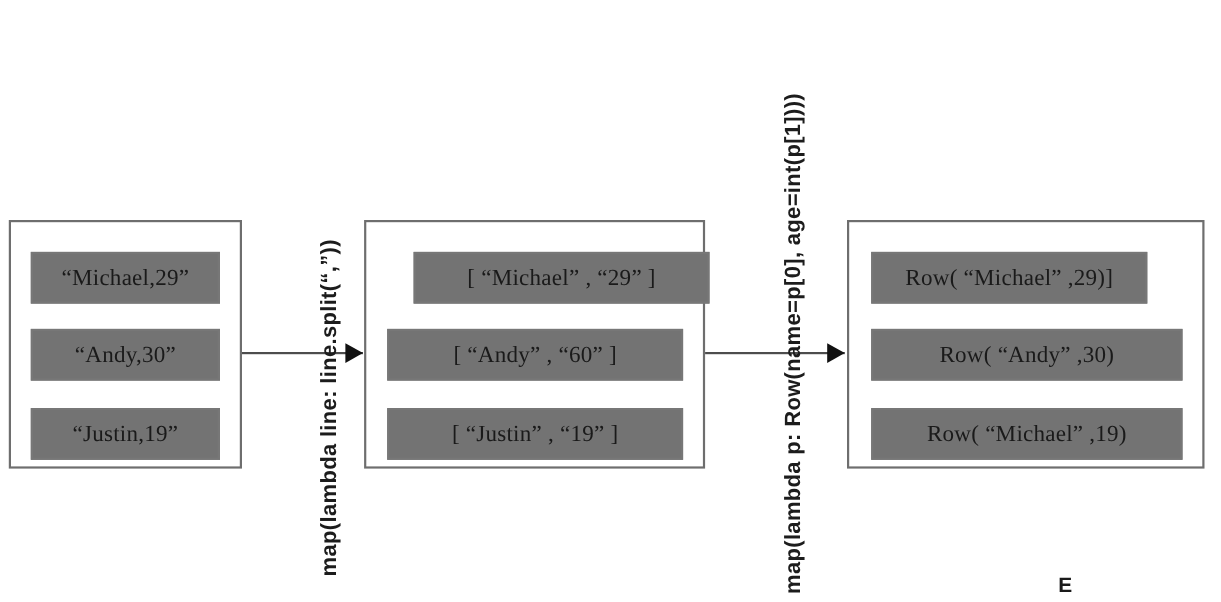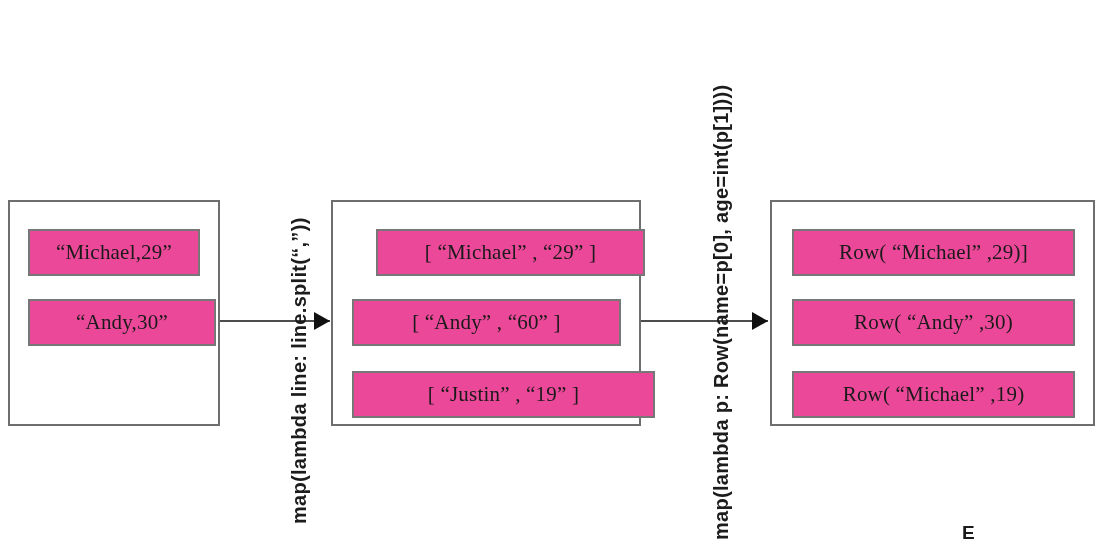--- a/index.html
+++ b/index.html
@@ -30,21 +30,21 @@
     box-sizing: border-box;
     border: 2px solid #6e6e6e;
     background: #ffffff;
   }
 
   
   .item-row {
     position: absolute;
     box-sizing: border-box;
     border: 2px solid #777777;
-    background: #ec4899;
+    background: #737373;
     display: flex;
     align-items: center;
     justify-content: center;
     color: #1a1a1a;
     font-family: "Liberation Serif", "DejaVu Serif", serif;
     font-size: 21px;
     line-height: 1;
     white-space: nowrap;
     letter-spacing: 0.2px;
   }
@@ -89,44 +89,45 @@
 </head>
 <body>
 
 <div id="canvas">
 
   <div class="group-box" style="left:8px; top:200px; width:212px; height:226px;">
   </div>
 
   <div class="item-row" style="left:28px; top:229px; width:172px; height:47px;">“Michael,29”</div>
 
-  <div class="item-row" style="left:28px; top:299px; width:188px; height:47px;">“Andy,30”</div>
+  <div class="item-row" style="left:28px; top:299px; width:172px; height:47px;">“Andy,30”</div>
 
+  <div class="item-row" style="left:28px; top:371px; width:172px; height:47px;">“Justin,19”</div>
 
   <div class="connector" style="left:220px; top:320px; width:110px;"></div>
   <div class="arrow-head" style="left:314px; top:312px;"></div>
   <div class="rot-label" style="left:288px; top:524px;">map(lambda line: line.split(“,”))</div>
 
   <div class="group-box" style="left:331px; top:200px; width:310px; height:226px;">
   </div>
 
   <div class="item-row" style="left:352px; top:229px; width:269px; height:47px;margin-left:24px;">[ “Michael” , “29” ]</div>
 
   <div class="item-row" style="left:352px; top:299px; width:269px; height:47px;">[ “Andy” , “60” ]</div>
 
-  <div class="item-row" style="left:352px; top:371px; width:303px; height:47px;">[ “Justin” , “19” ]</div>
+  <div class="item-row" style="left:352px; top:371px; width:269px; height:47px;">[ “Justin” , “19” ]</div>
 
   <div class="connector" style="left:641px; top:320px; width:127px;"></div>
   <div class="arrow-head" style="left:752px; top:312px;"></div>
   <div class="rot-label" style="left:710px; top:540px;">map(lambda p: Row(name=p[0], age=int(p[1])))</div>
 
   <div class="group-box" style="left:770px; top:200px; width:325px; height:226px;">
   </div>
 
-  <div class="item-row" style="left:792px; top:229px; width:283px; height:47px;">Row( “Michael” ,29)]</div>
+  <div class="item-row" style="left:792px; top:229px; width:251px; height:47px;">Row( “Michael” ,29)]</div>
 
   <div class="item-row" style="left:792px; top:299px; width:283px; height:47px;">Row( “Andy” ,30)</div>
 
   <div class="item-row" style="left:792px; top:371px; width:283px; height:47px;">Row( “Michael” ,19)</div>
 
   <div class="stray-glyph" style="left:962px; top:523px;">E</div>
 
 </div>
 
 </body></html>

